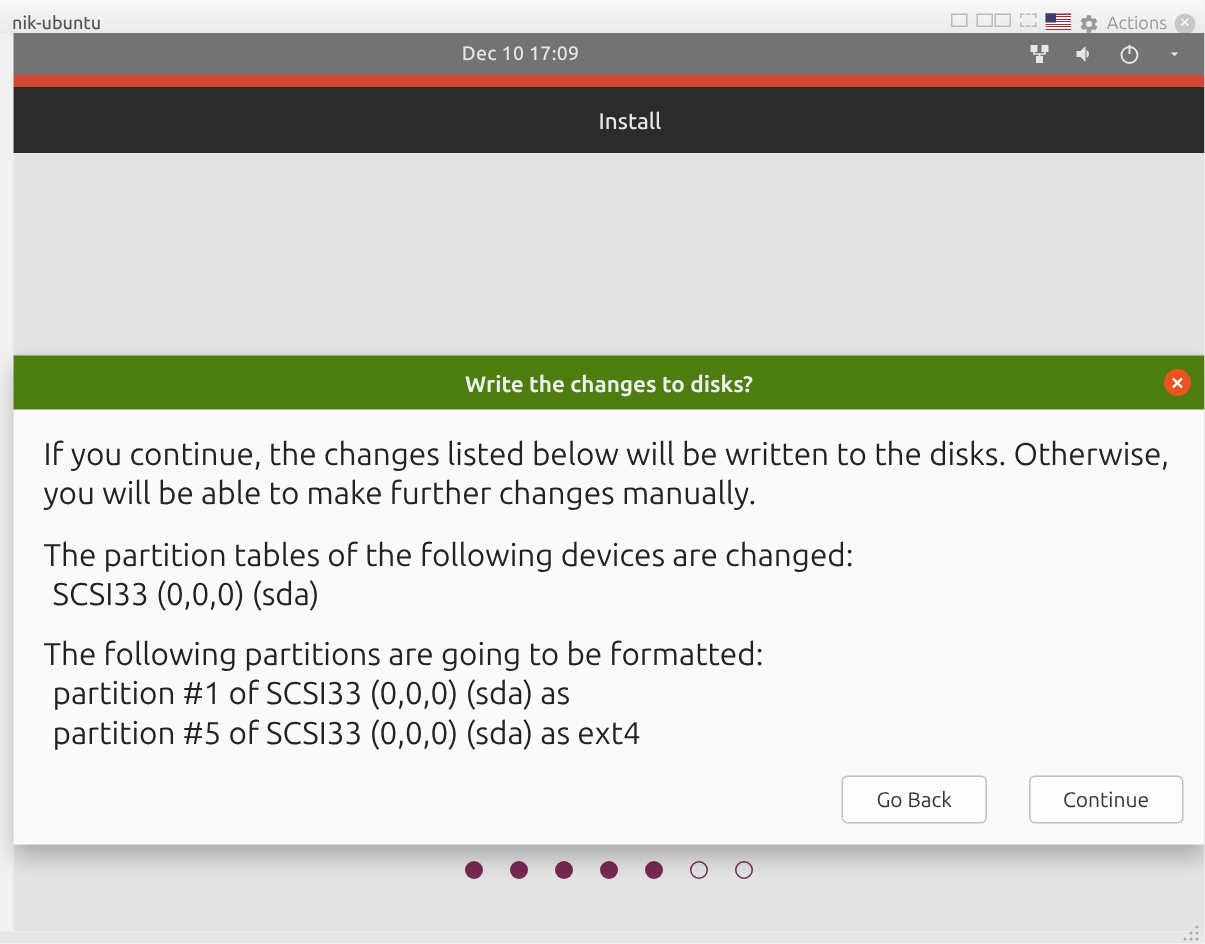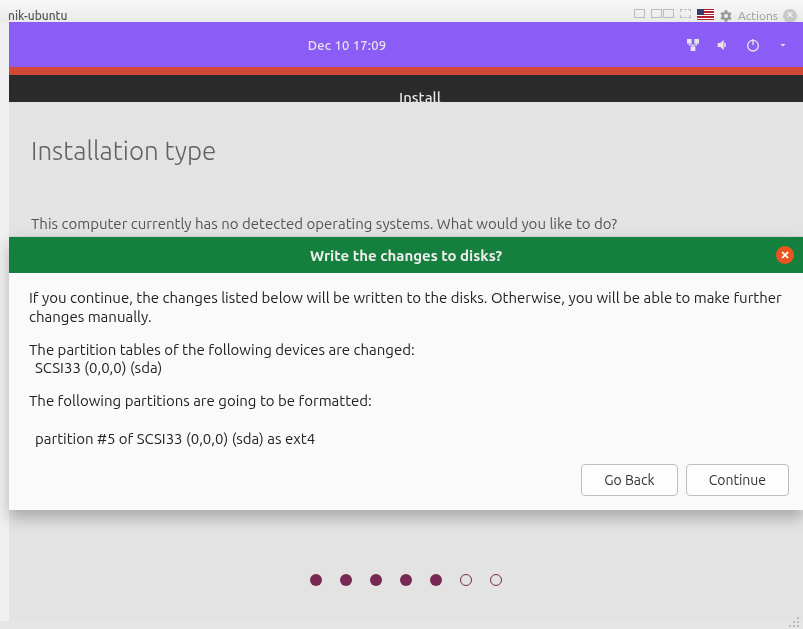--- a/index.html
+++ b/index.html
@@ -45,21 +45,21 @@
       background: #f0f0f0;
     }
 
     .ubuntu-area {
       position: absolute; left: 9px; top: 22px; right: 0; bottom: 8px;
       background: #fff;
     }
 
     
     .gnome-topbar {
-      height: 45px; background: #8b5cf6;
+      height: 28px; background: #737373;
       display: flex; align-items: center; color: #e6e6e6;
       font-size: 13px;
     }
     .gnome-clock { flex: 1; text-align: center; font-weight: 500; letter-spacing: .2px; }
     .gnome-tray { display: flex; align-items: center; gap: 14px; padding-right: 12px; padding-left: 8px; }
     .tray-ico { width: 16px; height: 16px; display:inline-flex; align-items:center; justify-content:center; }
 
     .red-strip { height: 8px; background: #d14836; }
 
     .ubuntu-window-chrome {
@@ -108,39 +108,39 @@
     .dot-empty { border: 1.5px solid #772953; }
 
     
     .dialog {
       position: absolute; left: 9px; right: 0; top: 236px;
       background: #fafafa;
       border-top: 1px solid #d0d0d0;
       box-shadow: 0 8px 14px rgba(0,0,0,0.25);
     }
     .dialog-header {
-      height: 36px; background: #15803d; color: #eee;
+      height: 36px; background: #4d7c0f; color: #eee;
       display: flex; align-items: center; font-size: 15px; font-weight: 600;
       position: relative;
     }
     .dialog-title { flex: 1; text-align: center; }
     .dialog-close {
       width: 18px; height: 18px; border-radius: 50%;
       background: #e95420; color: #fff; font-size: 11px;
       display: inline-flex; align-items: center; justify-content: center;
       position: absolute; right: 9px; top: 9px;
     }
     .dialog-body {
-      padding: 16px 20px 0 20px; color: #222; font-size: 15px;
+      padding: 16px 20px 0 20px; color: #222; font-size: 21px;
       line-height: 1.25;
     }
     .dialog-body p { margin-bottom: 14px; }
     .indent { padding-left: 6px; }
     .dialog-footer {
-      display: flex; justify-content: flex-end; gap: 8px;
+      display: flex; justify-content: flex-end; gap: 28px;
       padding: 16px 14px 14px 14px;
     }
     .btn {
       height: 32px; padding: 0 22px;
       border: 1px solid #bfbfbf; border-radius: 4px;
       background: #fdfdfd; color: #333; font-size: 14px;
       display:inline-flex; align-items:center; justify-content:center;
       font-family: inherit;
     }
 
@@ -215,24 +215,20 @@
       </span>
     </span>
   </div>
   <div class="red-strip"></div>
   <div class="ubuntu-window-chrome">
     <span>Install</span>
   </div>
 </div>
 
 <div class="installer-page">
-  <div class="page-inner">
-    <div class="page-title">Installation type</div>
-    <div class="page-body">This computer currently has no detected operating systems. What would you like to do?</div>
-  </div>
   <div class="overlay-dim"></div>
   <div class="progress-dots">
     <span class="dot dot-filled"></span>
     <span class="dot dot-filled"></span>
     <span class="dot dot-filled"></span>
     <span class="dot dot-filled"></span>
     <span class="dot dot-filled"></span>
     <span class="dot dot-empty"></span>
     <span class="dot dot-empty"></span>
   </div>
@@ -244,21 +240,21 @@
     <span class="dialog-close">✕</span>
   </div>
   <div class="dialog-body">
     <p>If you continue, the changes listed below will be written to the disks. Otherwise, you will be able to make further changes manually.</p>
     <p style="margin-bottom:0">
       <span>The partition tables of the following devices are changed:</span><br>
       <span class="indent">SCSI33 (0,0,0) (sda)</span>
     </p>
     <p style="margin-top:14px; margin-bottom:0">
       <span>The following partitions are going to be formatted:</span><br>
-      <br>
+      <span class="indent">partition #1 of SCSI33 (0,0,0) (sda) as</span><br>
       <span class="indent">partition #5 of SCSI33 (0,0,0) (sda) as ext4</span>
     </p>
   </div>
   <div class="dialog-footer">
     <button class="btn">Go Back</button>
     <button class="btn">Continue</button>
   </div>
 </div>
 
 <div class="resize-grip">

